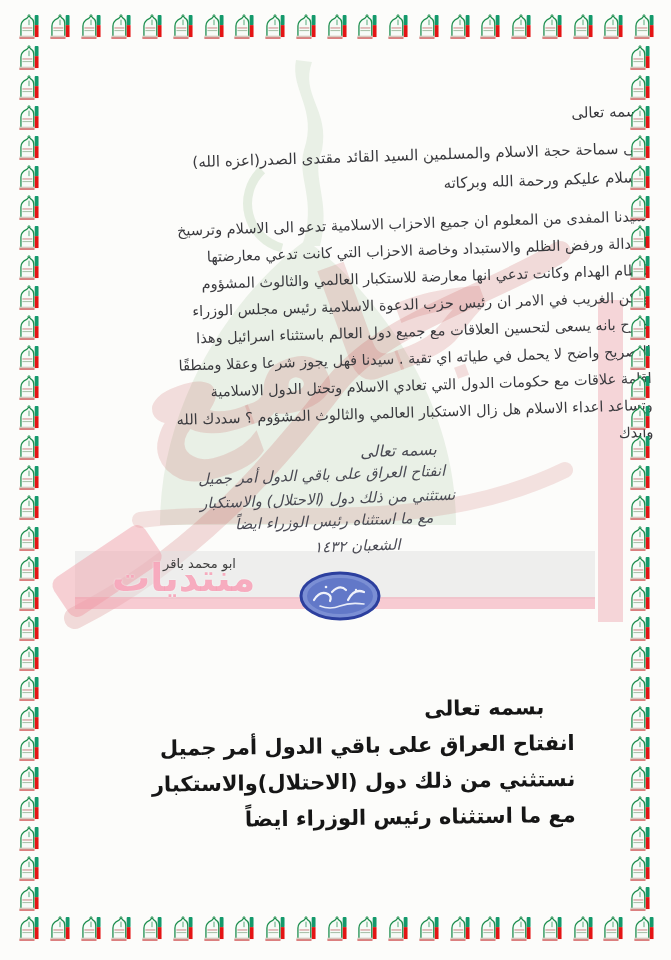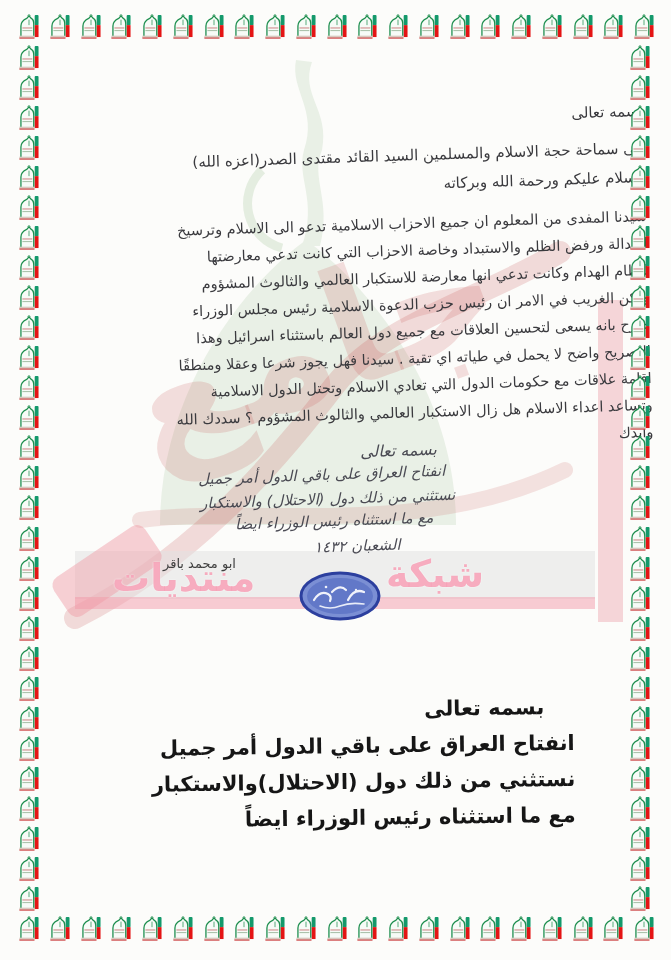--- a/index.html
+++ b/index.html
@@ -76,21 +76,20 @@
     <path d="M262,170 a46,46 0 0 0 20,78" stroke="#e4ede0" stroke-width="9" fill="none"></path>
     <path d="M75,618 C190,560 270,470 335,385 C385,322 480,300 560,252" stroke="rgba(202,84,84,0.20)" stroke-width="22" fill="none" stroke-linecap="round"></path>
     <path d="M140,520 C260,505 420,540 565,470" stroke="rgba(202,84,84,0.16)" stroke-width="16" fill="none" stroke-linecap="round"></path>
   </svg>
   <div class="wm-callig">جامع</div>
 
   <div class="wm-band"></div>
   <div class="wm-band-stripe"></div>
   <div class="wm-side-stripe"></div>
   <div class="wm-corner-blob"></div>
-  <span class="wm-word wm-word-right">شبكة</span>
   <span class="wm-word wm-word-left">منتديات</span>
 
   <div class="letter">
     <div class="basmala">بسمه تعالى</div>
     <div class="sal">الى سماحة حجة الاسلام والمسلمين السيد القائد مقتدى الصدر(اعزه الله)</div>
     <div class="sal">السلام عليكم ورحمة الله وبركاته</div>
     <div class="body">
       <div>سيدنا المفدى من المعلوم ان جميع الاحزاب الاسلامية تدعو الى الاسلام وترسيخ</div>
       <div>العدالة ورفض الظلم والاستبداد وخاصة الاحزاب التي كانت تدعي معارضتها</div>
       <div>لنظام الهدام وكانت تدعي انها معارضة للاستكبار العالمي والثالوث المشؤوم</div>

